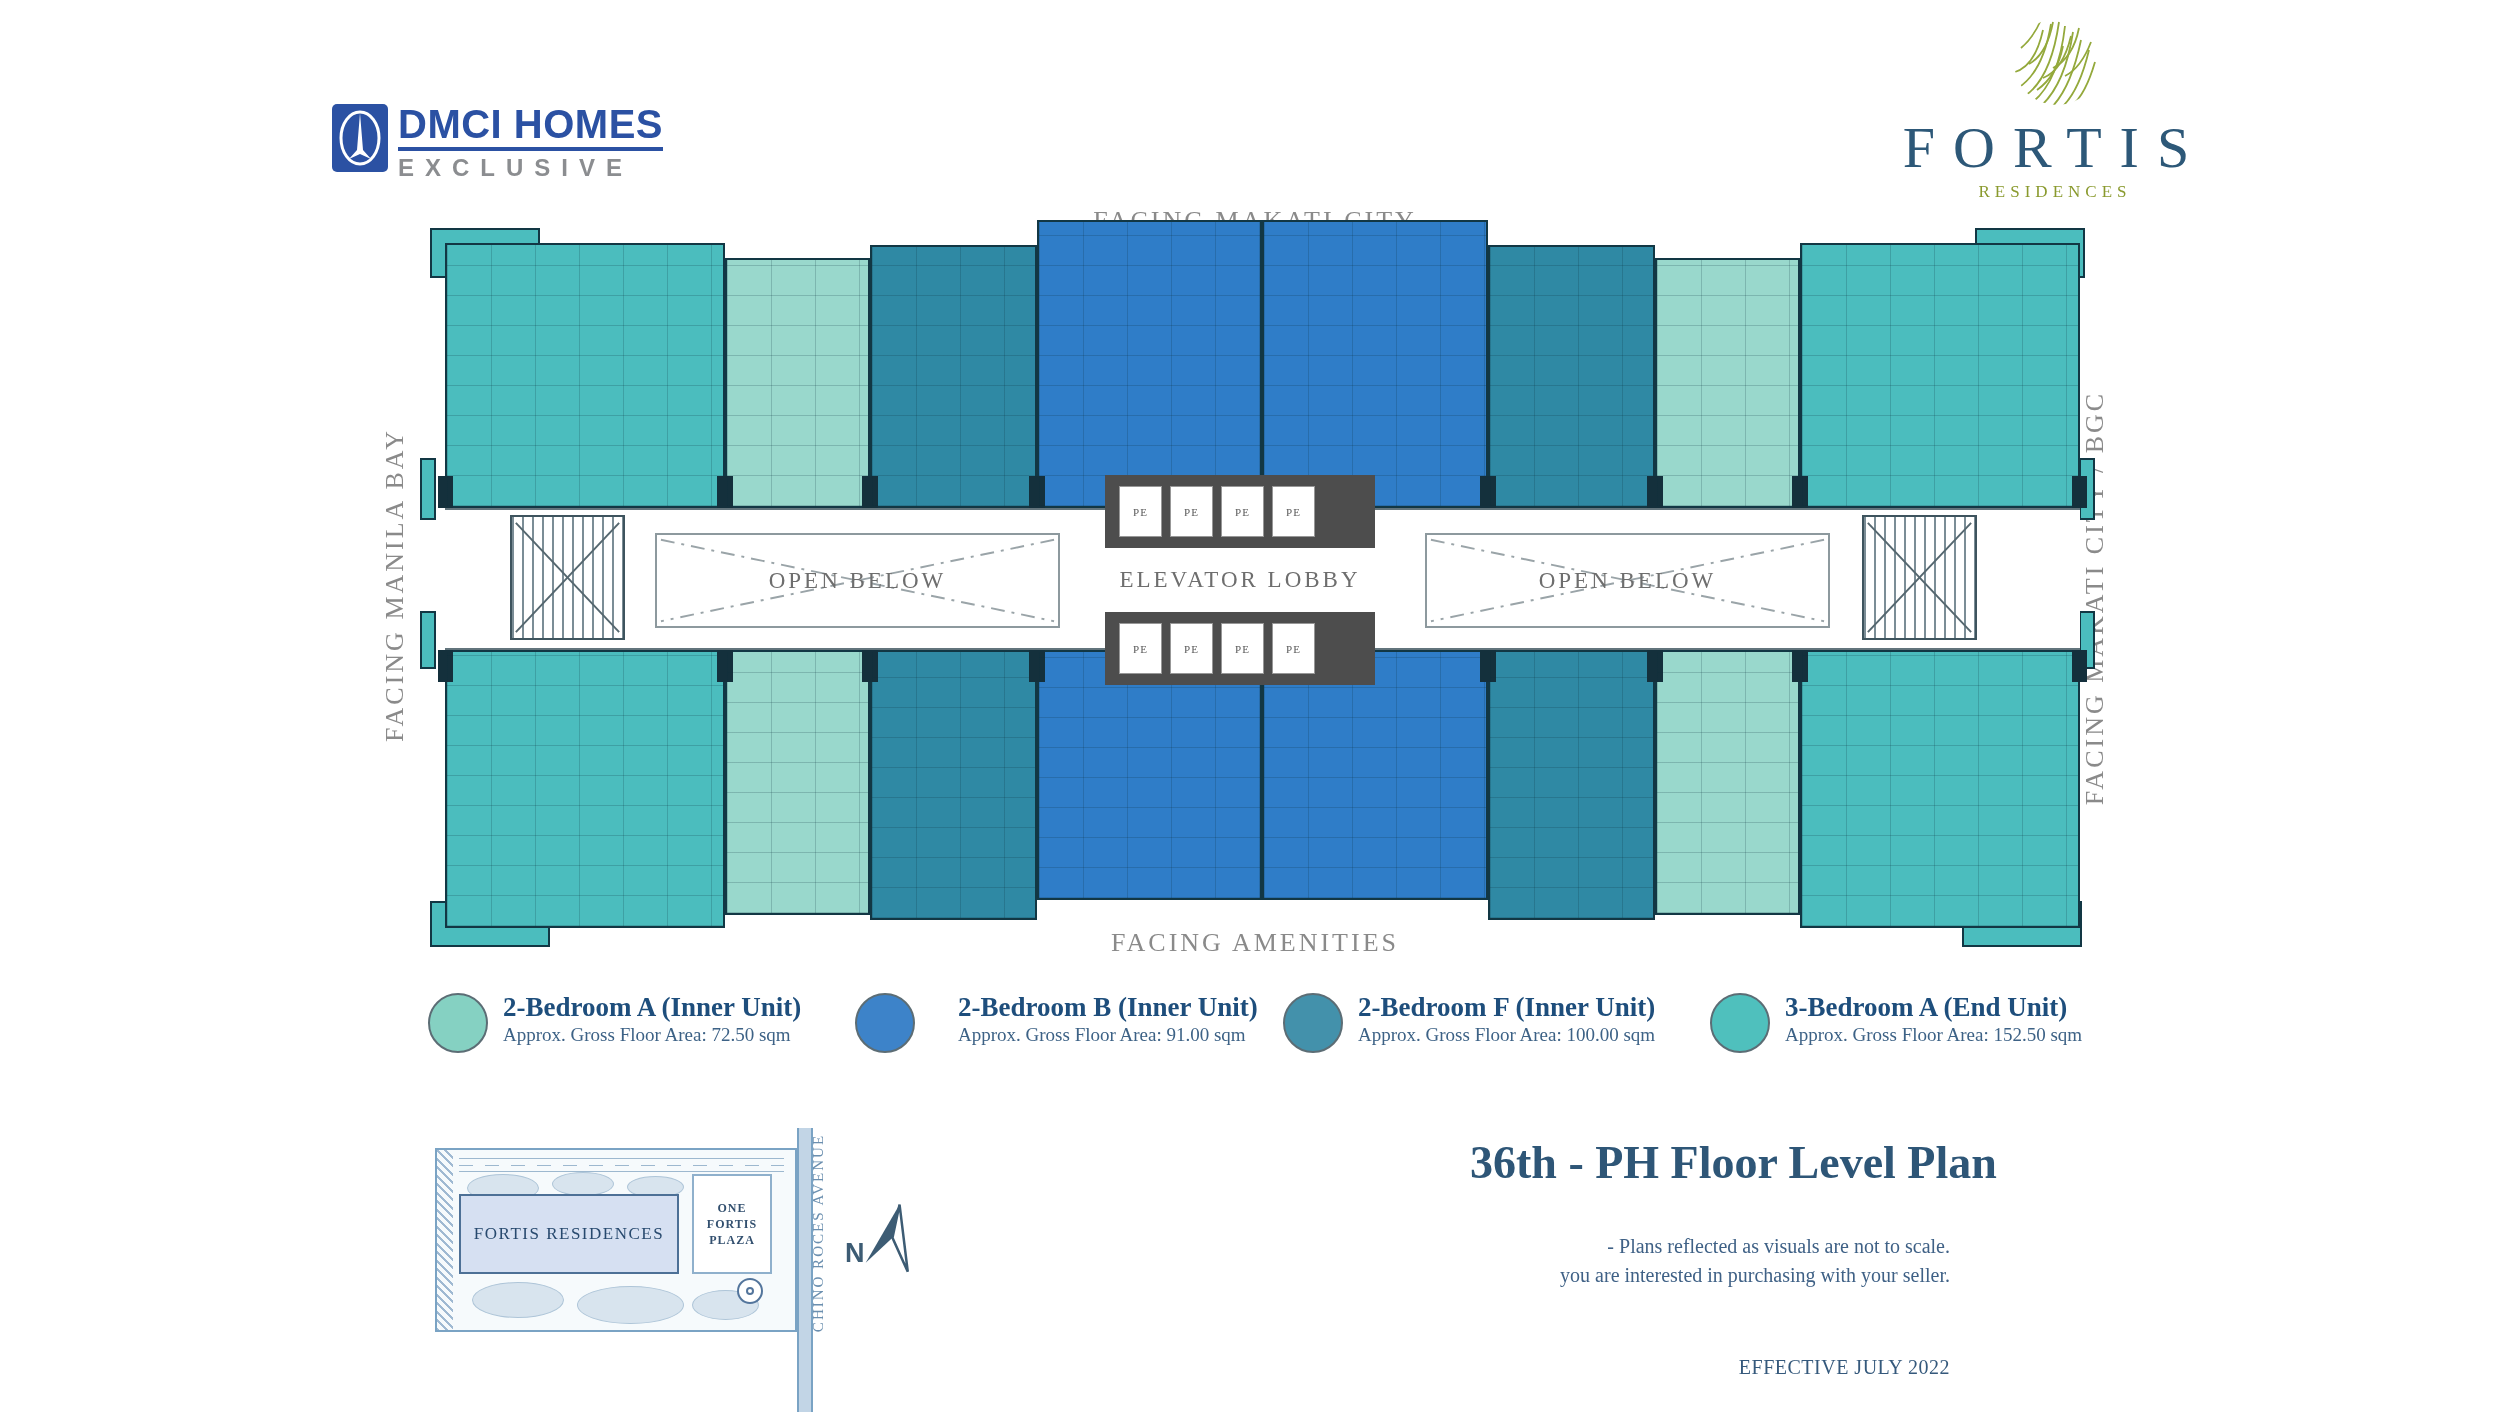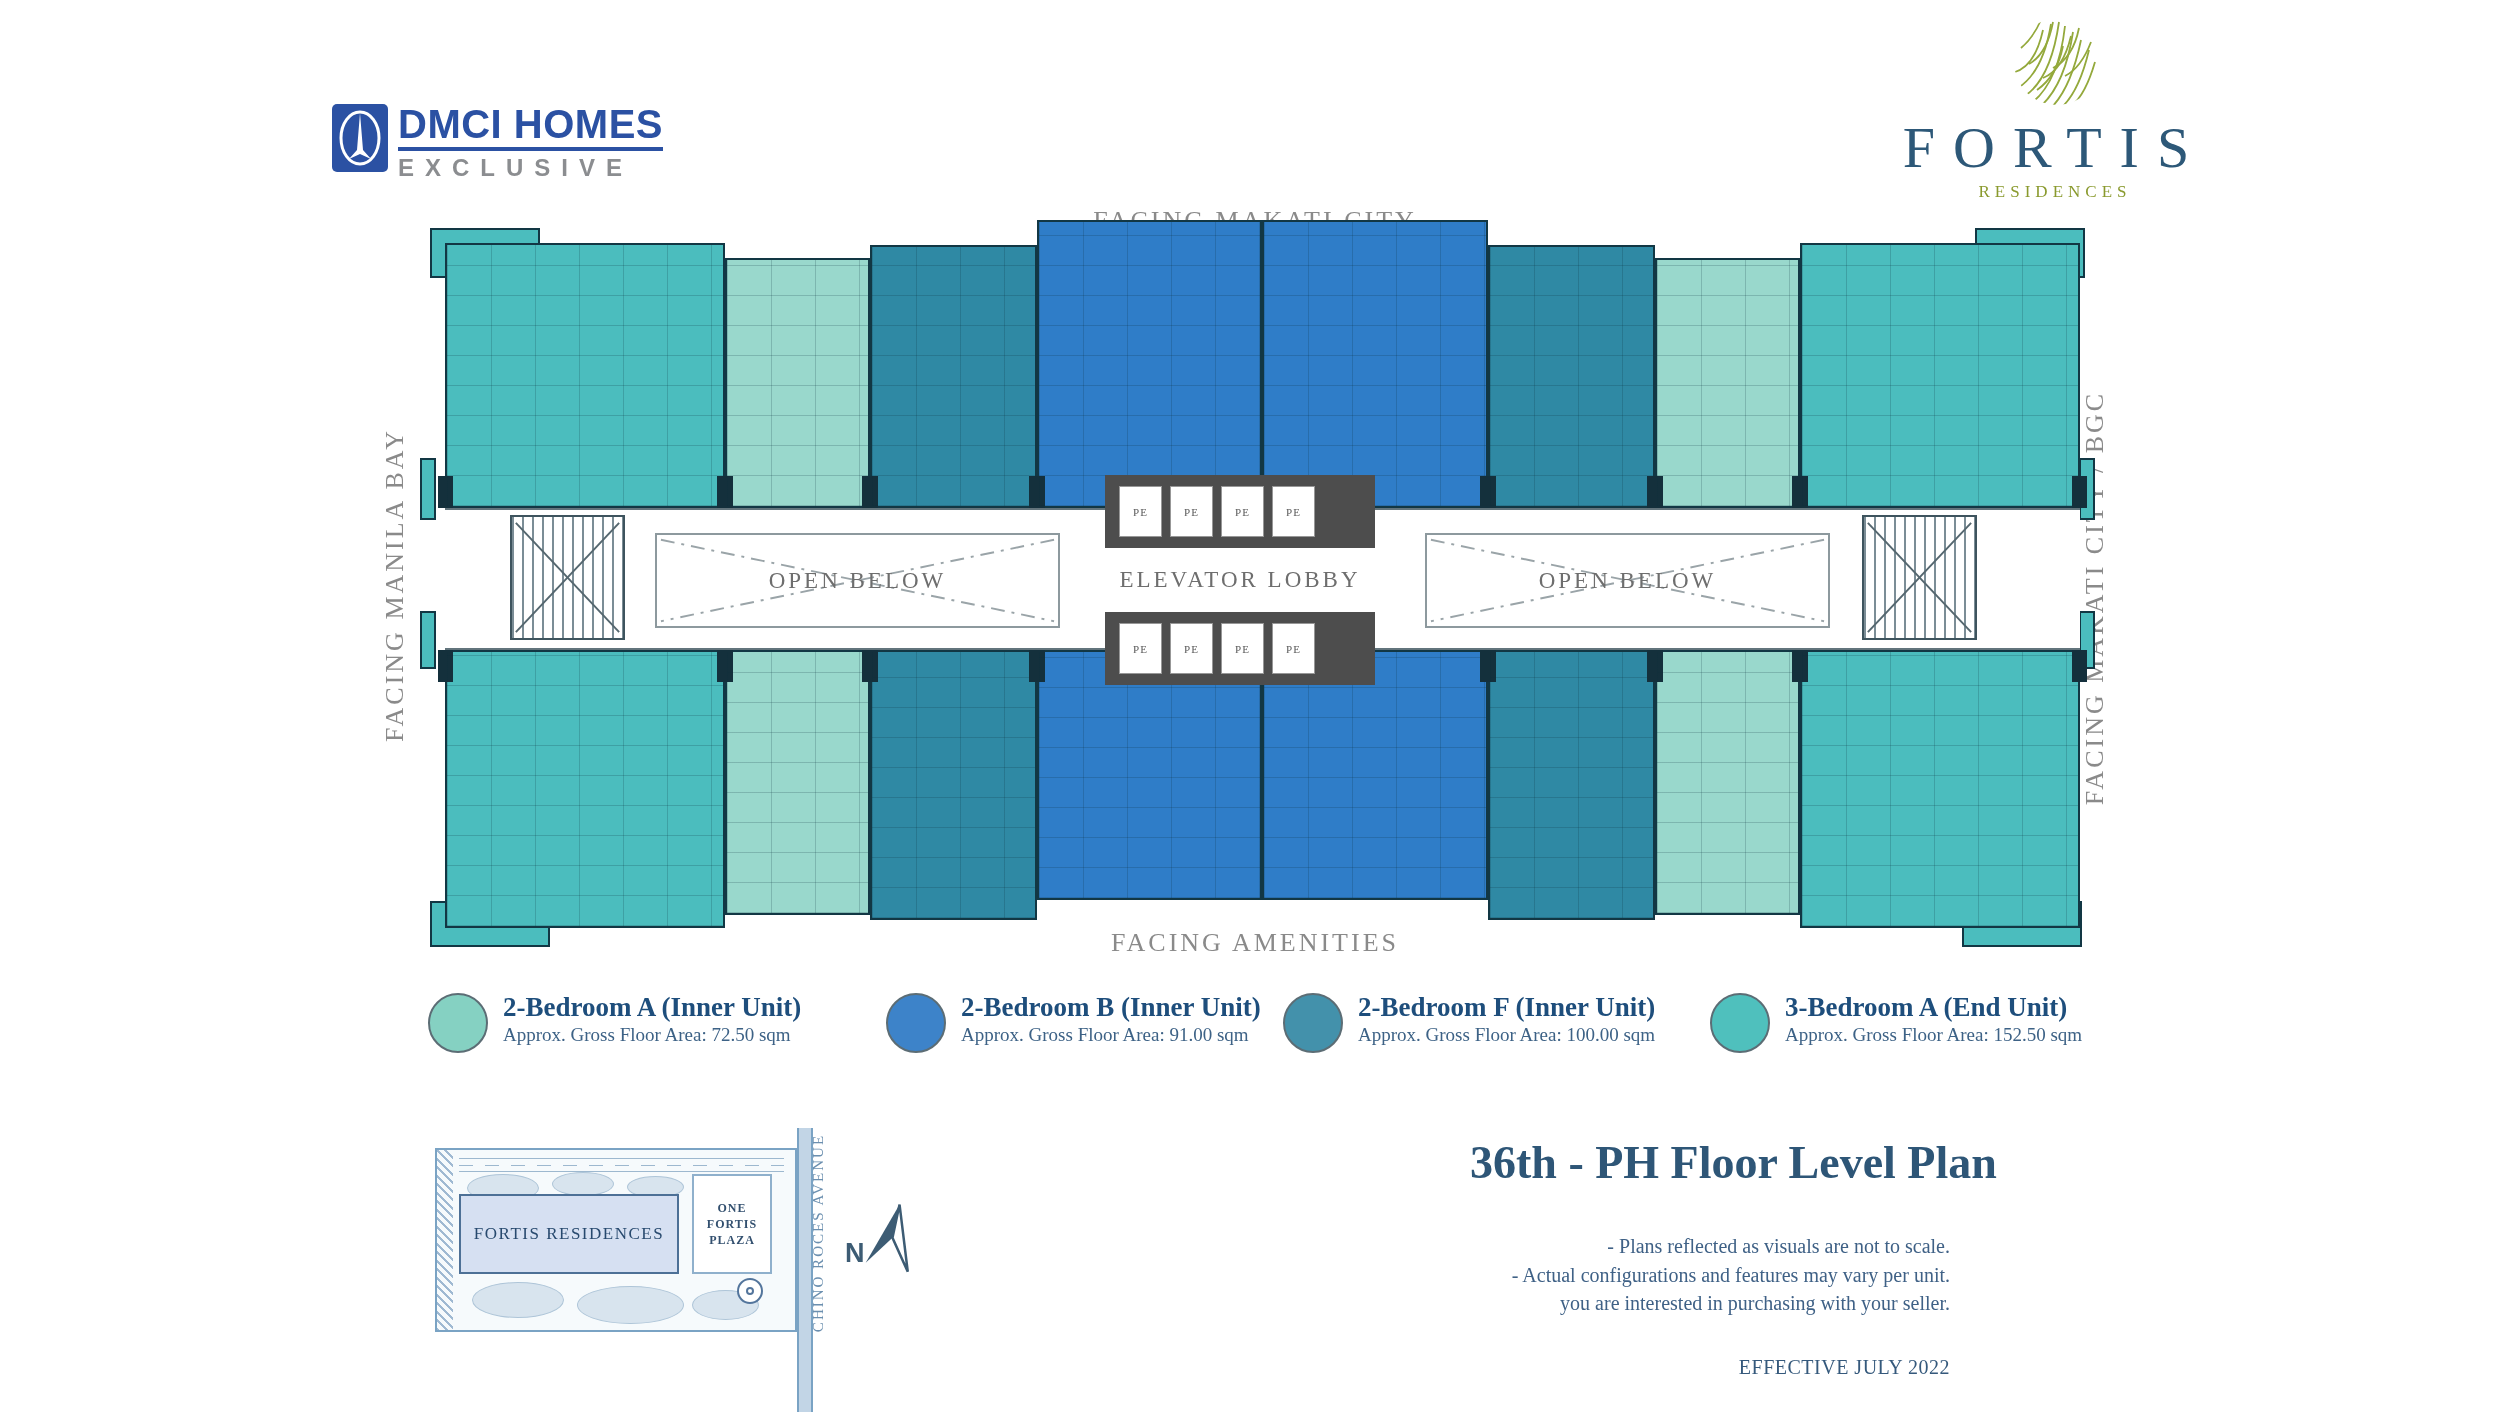--- a/index.html
+++ b/index.html
@@ -234,21 +234,21 @@
   <div class="lobbylbl" style="left:650px;top:348px;width:320px;height:34px;">ELEVATOR LOBBY</div>
 </div>
 
 <div class="leg-item" style="left:428px;top:993px;">
   <div class="leg-circle" style="background: rgb(133, 209, 194);"></div>
   <div class="leg-text">
     <div class="leg-name">2-Bedroom A (Inner Unit)</div>
     <div class="leg-area">Approx. Gross Floor Area: 72.50 sqm</div>
   </div>
 </div>
-<div class="leg-item" style="left:886px;top:993px;">
+<div class="leg-item" style="left:855px;top:993px;gap:28px;">
   <div class="leg-circle" style="background: rgb(61, 131, 201);"></div>
   <div class="leg-text">
     <div class="leg-name">2-Bedroom B (Inner Unit)</div>
     <div class="leg-area">Approx. Gross Floor Area: 91.00 sqm</div>
   </div>
 </div>
 <div class="leg-item" style="left:1283px;top:993px;">
   <div class="leg-circle" style="background: rgb(67, 145, 171);"></div>
   <div class="leg-text">
     <div class="leg-name">2-Bedroom F (Inner Unit)</div>
@@ -284,16 +284,15 @@
 <div class="street vert" style="left:728px;top:1215px;width:200px;height:36px;">CHINO ROCES AVENUE</div>
 <span class="north-n" style="left:845px;top:1238px;">N</span>
 <svg class="abs" style="left:866px;top:1198px;transform:rotate(12deg);" width="55" height="75" viewBox="0 0 55 75">
   <polygon points="6,70 27,6 27,40" fill="#3d5c74"></polygon>
   <polygon points="27,6 49,70 27,40" fill="#ffffff" stroke="#3d5c74" stroke-width="2.5"></polygon>
 </svg>
 
 <div class="plan-title" style="left:1470px;top:1136px;width:500px;">36th - PH Floor Level Plan</div>
 <div class="notes" style="left:1380px;top:1232px;width:570px;">
   <div>- Plans reflected as visuals are not to scale.</div>
-  <div>- Actual configurations and features may vary per unit.</div>
   <div>you are interested in purchasing with your seller.</div>
 </div>
 <div class="effective" style="left:1380px;top:1356px;width:570px;">EFFECTIVE JULY 2022</div>
 
 </body></html>

